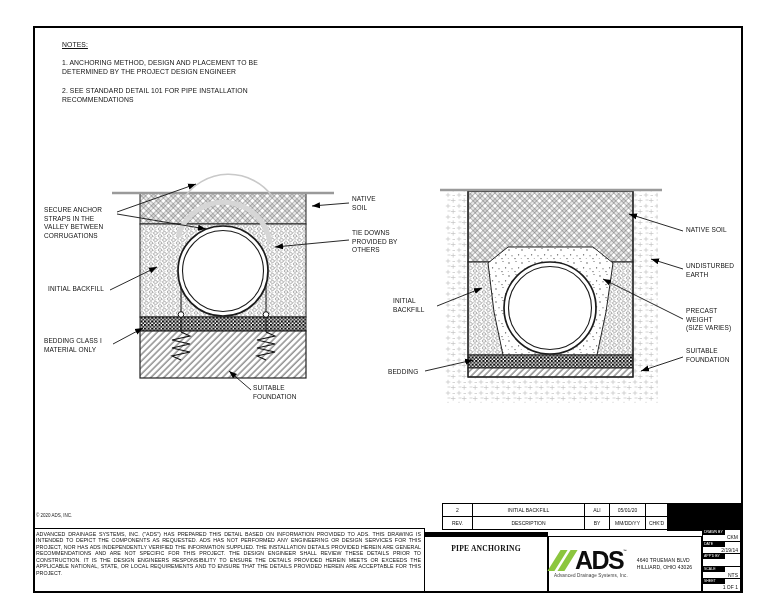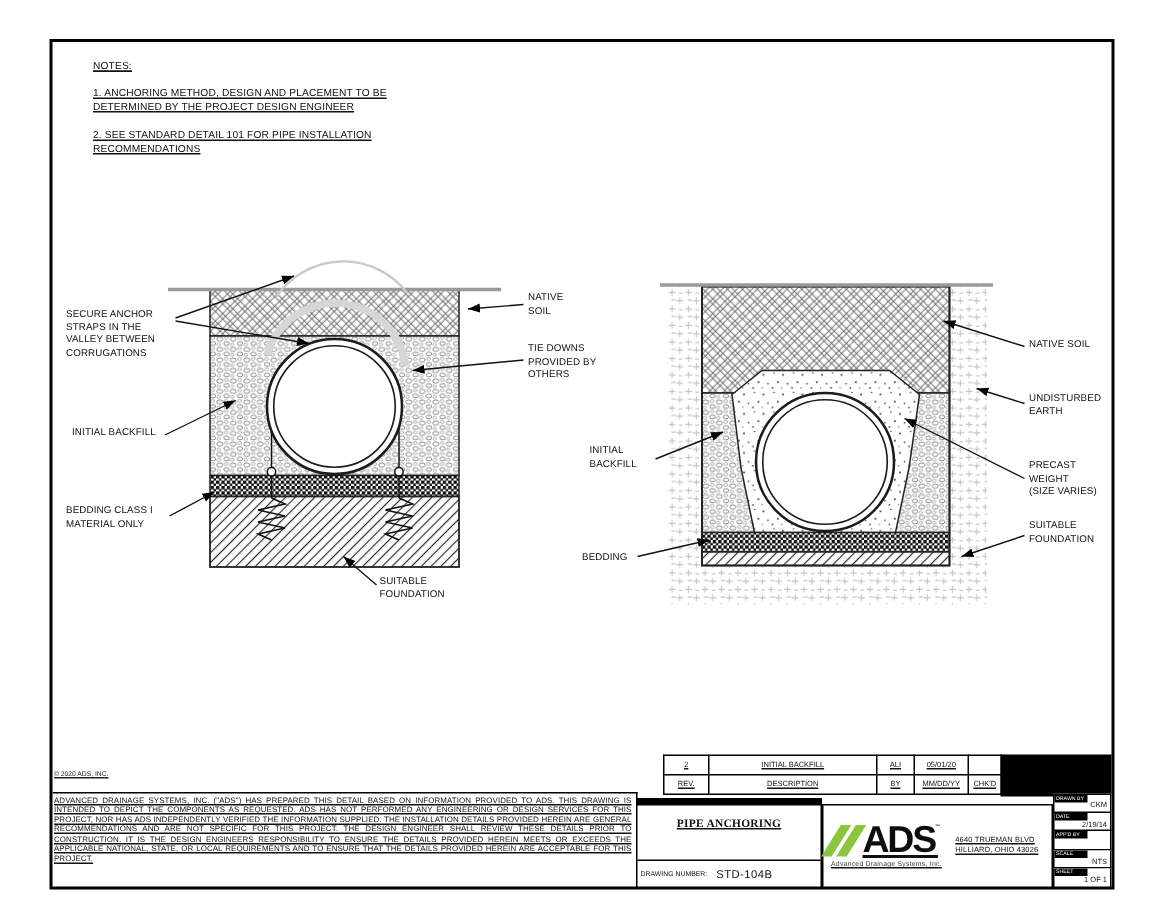--- a/index.html
+++ b/index.html
@@ -1,17 +1,17 @@
 <!DOCTYPE html>
 <html><head>
 <meta charset="utf-8">
 <style>
   html,body{margin:0;padding:0;background:#fff;}
   body{width:776px;height:600px;position:relative;font-family:"Liberation Sans",sans-serif;color:#111;overflow:hidden;}
-  .abs{position:absolute;text-decoration:underline;}
+  .abs{position:absolute;}
   #sheet-border{left:33px;top:26px;width:710px;height:567px;border:2px solid #000;box-sizing:border-box;}
   
   #notes{left:62px;top:40px;width:260px;font-size:6.8px;line-height:1.35;letter-spacing:.1px;}
   #notes .heading{text-decoration:underline;margin-bottom:9px;}
   #notes .note{white-space:pre-line;margin-bottom:9px;}
   
   .lbl{position:absolute;font-size:6.5px;line-height:1.32;white-space:pre-line;letter-spacing:.1px;}
   
   #copyright{left:36px;top:513px;font-size:4.5px;color:#222;}
   #disclaimer{left:35px;top:528px;width:390px;height:63px;border-top:1.4px solid #000;border-right:1.4px solid #000;box-sizing:border-box;
@@ -207,24 +207,20 @@
     <td>CHK'D</td>
   </tr>
 </tbody>
   </table>
 <div class="abs" id="rev-black"></div>
 
 <div class="abs" id="title-box">
   <div class="ttl">
     <div>PIPE ANCHORING</div>
   </div>
-  <div id="dwg-row">
-    <span class="dlabel">DRAWING NUMBER:</span>
-    <span class="dnum">STD-104B</span>
-  </div>
 </div>
 
 <div class="abs" id="logo-box">
   <div class="logo-stack">
     <div class="logo-row">
       <div class="slash"></div>
       <div class="slash"></div>
       <div class="ads-word"><span>ADS</span><span class="tm">™</span></div>
     </div>
     <div class="tagline">Advanced Drainage Systems, Inc.</div>

